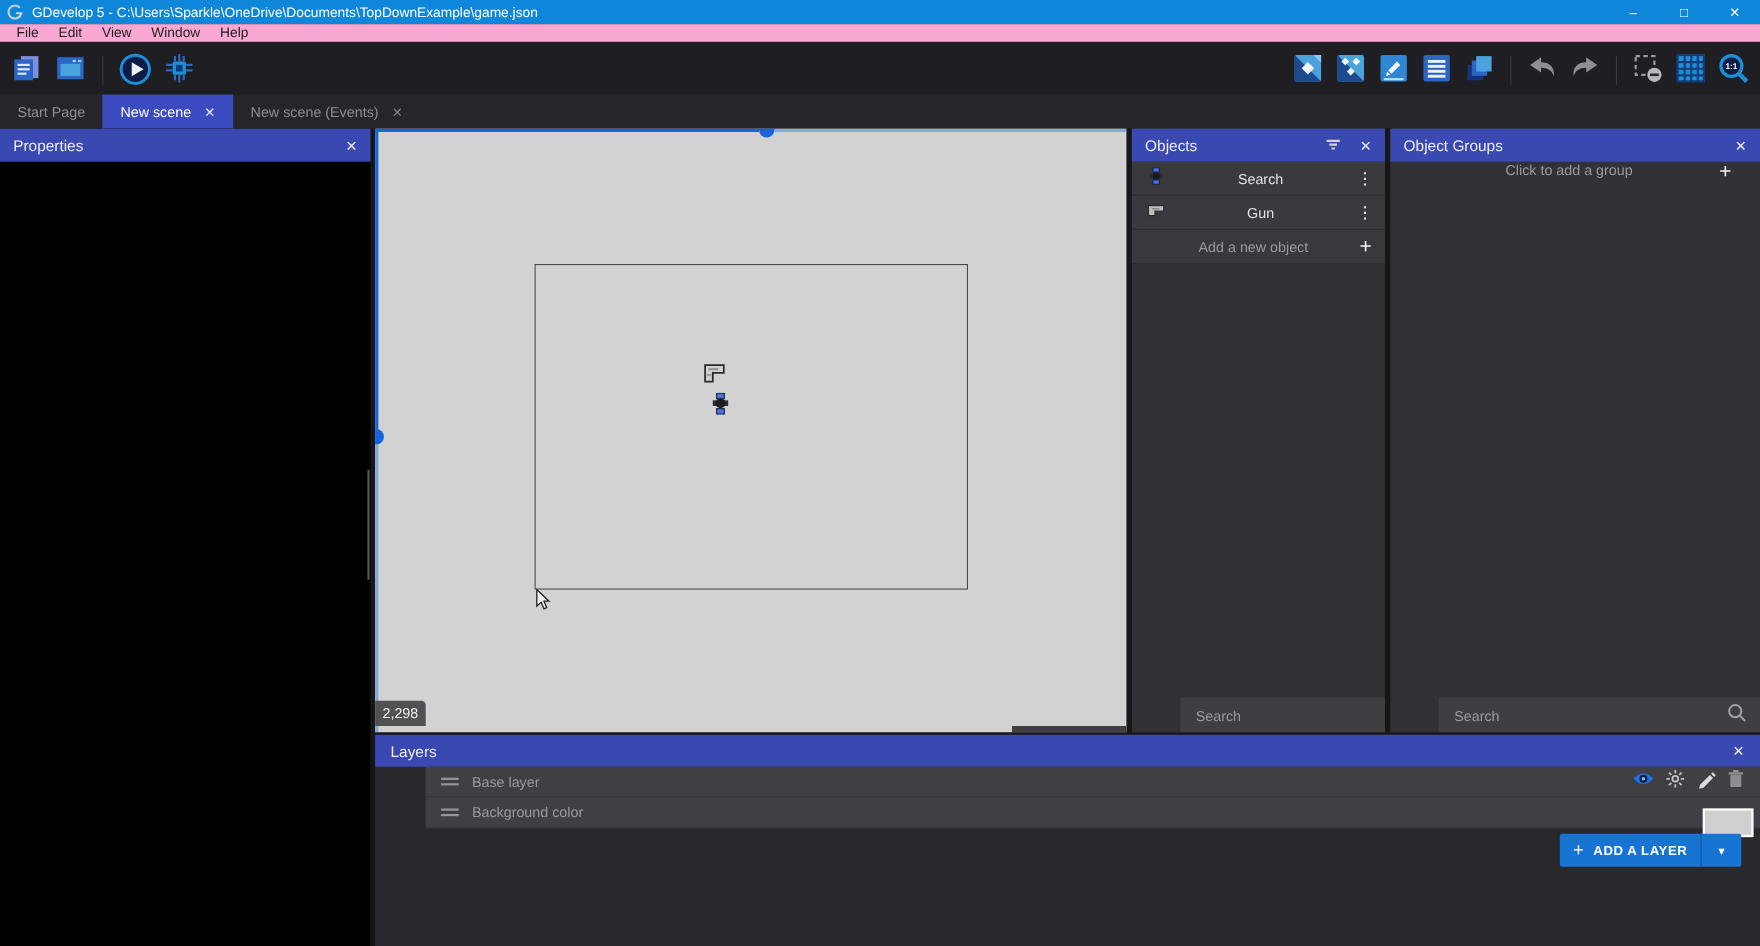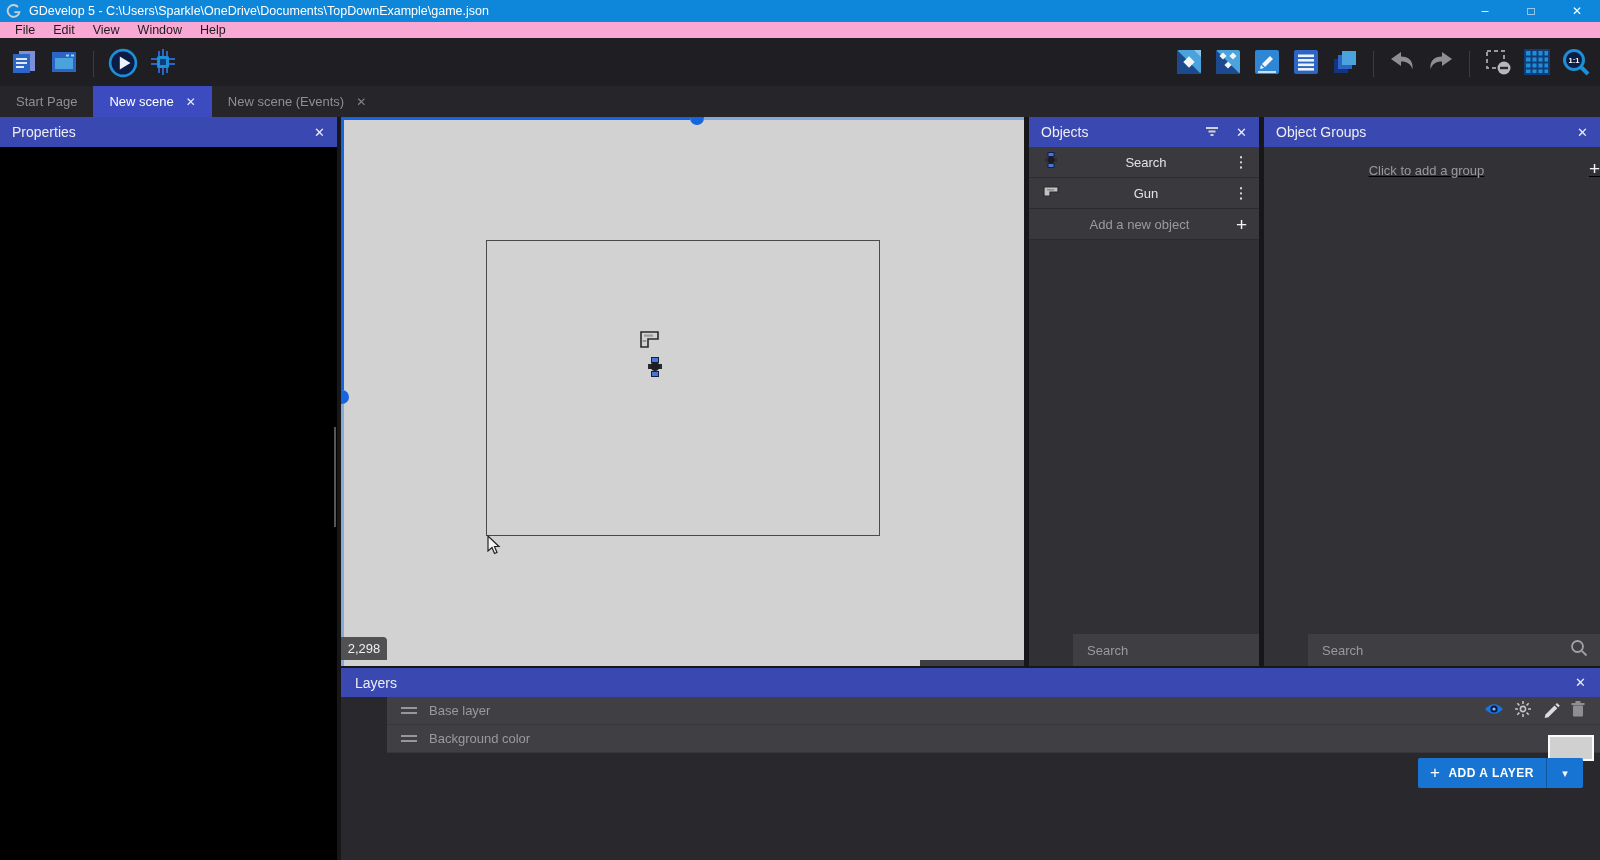--- a/index.html
+++ b/index.html
@@ -56,21 +56,21 @@
   
   .objects-panel{left:1029px;top:117px;width:230px;height:549px;background:#313135;display:flex;flex-direction:column;}
   .groups-panel{left:1264px;top:117px;width:336px;height:549px;background:#323236;display:flex;flex-direction:column;}
   .obj-row{height:31px;background:#3a3a3e;border-bottom:1px solid #2c2c30;display:flex;align-items:center;padding:0 10px 0 14px;box-sizing:border-box;flex:none;}
   .obj-row .obj-label{flex:1;text-align:center;color:#e2e2e6;font-size:13px;}
   .obj-row .kebab{color:#fff;font-size:15px;width:16px;text-align:center;}
   .add-row{height:31px;background:#39393d;border-bottom:1px solid #2c2c30;display:flex;align-items:center;padding:0 12px 0 14px;box-sizing:border-box;flex:none;}
   .add-row .add-label{flex:1;text-align:center;color:#9b9b9f;font-size:13px;}
   .add-plus{color:#f2f2f4;font-size:19px;line-height:19px;}
   .panel-fill{flex:1;}
-  .group-hint-row{height:31px;display:flex;align-items:flex-end;padding:0 0;box-sizing:border-box;flex:none;text-decoration:underline;}
+  .group-hint-row{height:31px;display:flex;align-items:flex-start;padding:0 26px;box-sizing:border-box;flex:none;}
   .group-hint{flex:1;text-align:center;color:#9a9a9e;font-size:13px;}
 
   
   .layers-panel{left:341px;top:666px;width:1259px;height:194px;background:#29292d;border-top:2px solid #17171a;box-sizing:border-box;}
   .layers-header{height:29px;background:#3a49b2;color:#ededf2;display:flex;align-items:center;padding:0 14px;box-sizing:border-box;font-size:14px;}
   .layer-row{height:28px;background:#404044;border-bottom:1px solid #37373b;display:flex;align-items:center;padding:0 14px;box-sizing:border-box;gap:12px;margin-left:46px;}
   .layer-label{color:#9a9a9e;font-size:13px;}
   .layer-icons{margin-left:auto;display:flex;align-items:center;gap:10px;}
   .drag-handle{width:16px;display:flex;flex-direction:column;gap:3px;}
   .drag-handle i{display:block;height:2px;background:#97979b;}

